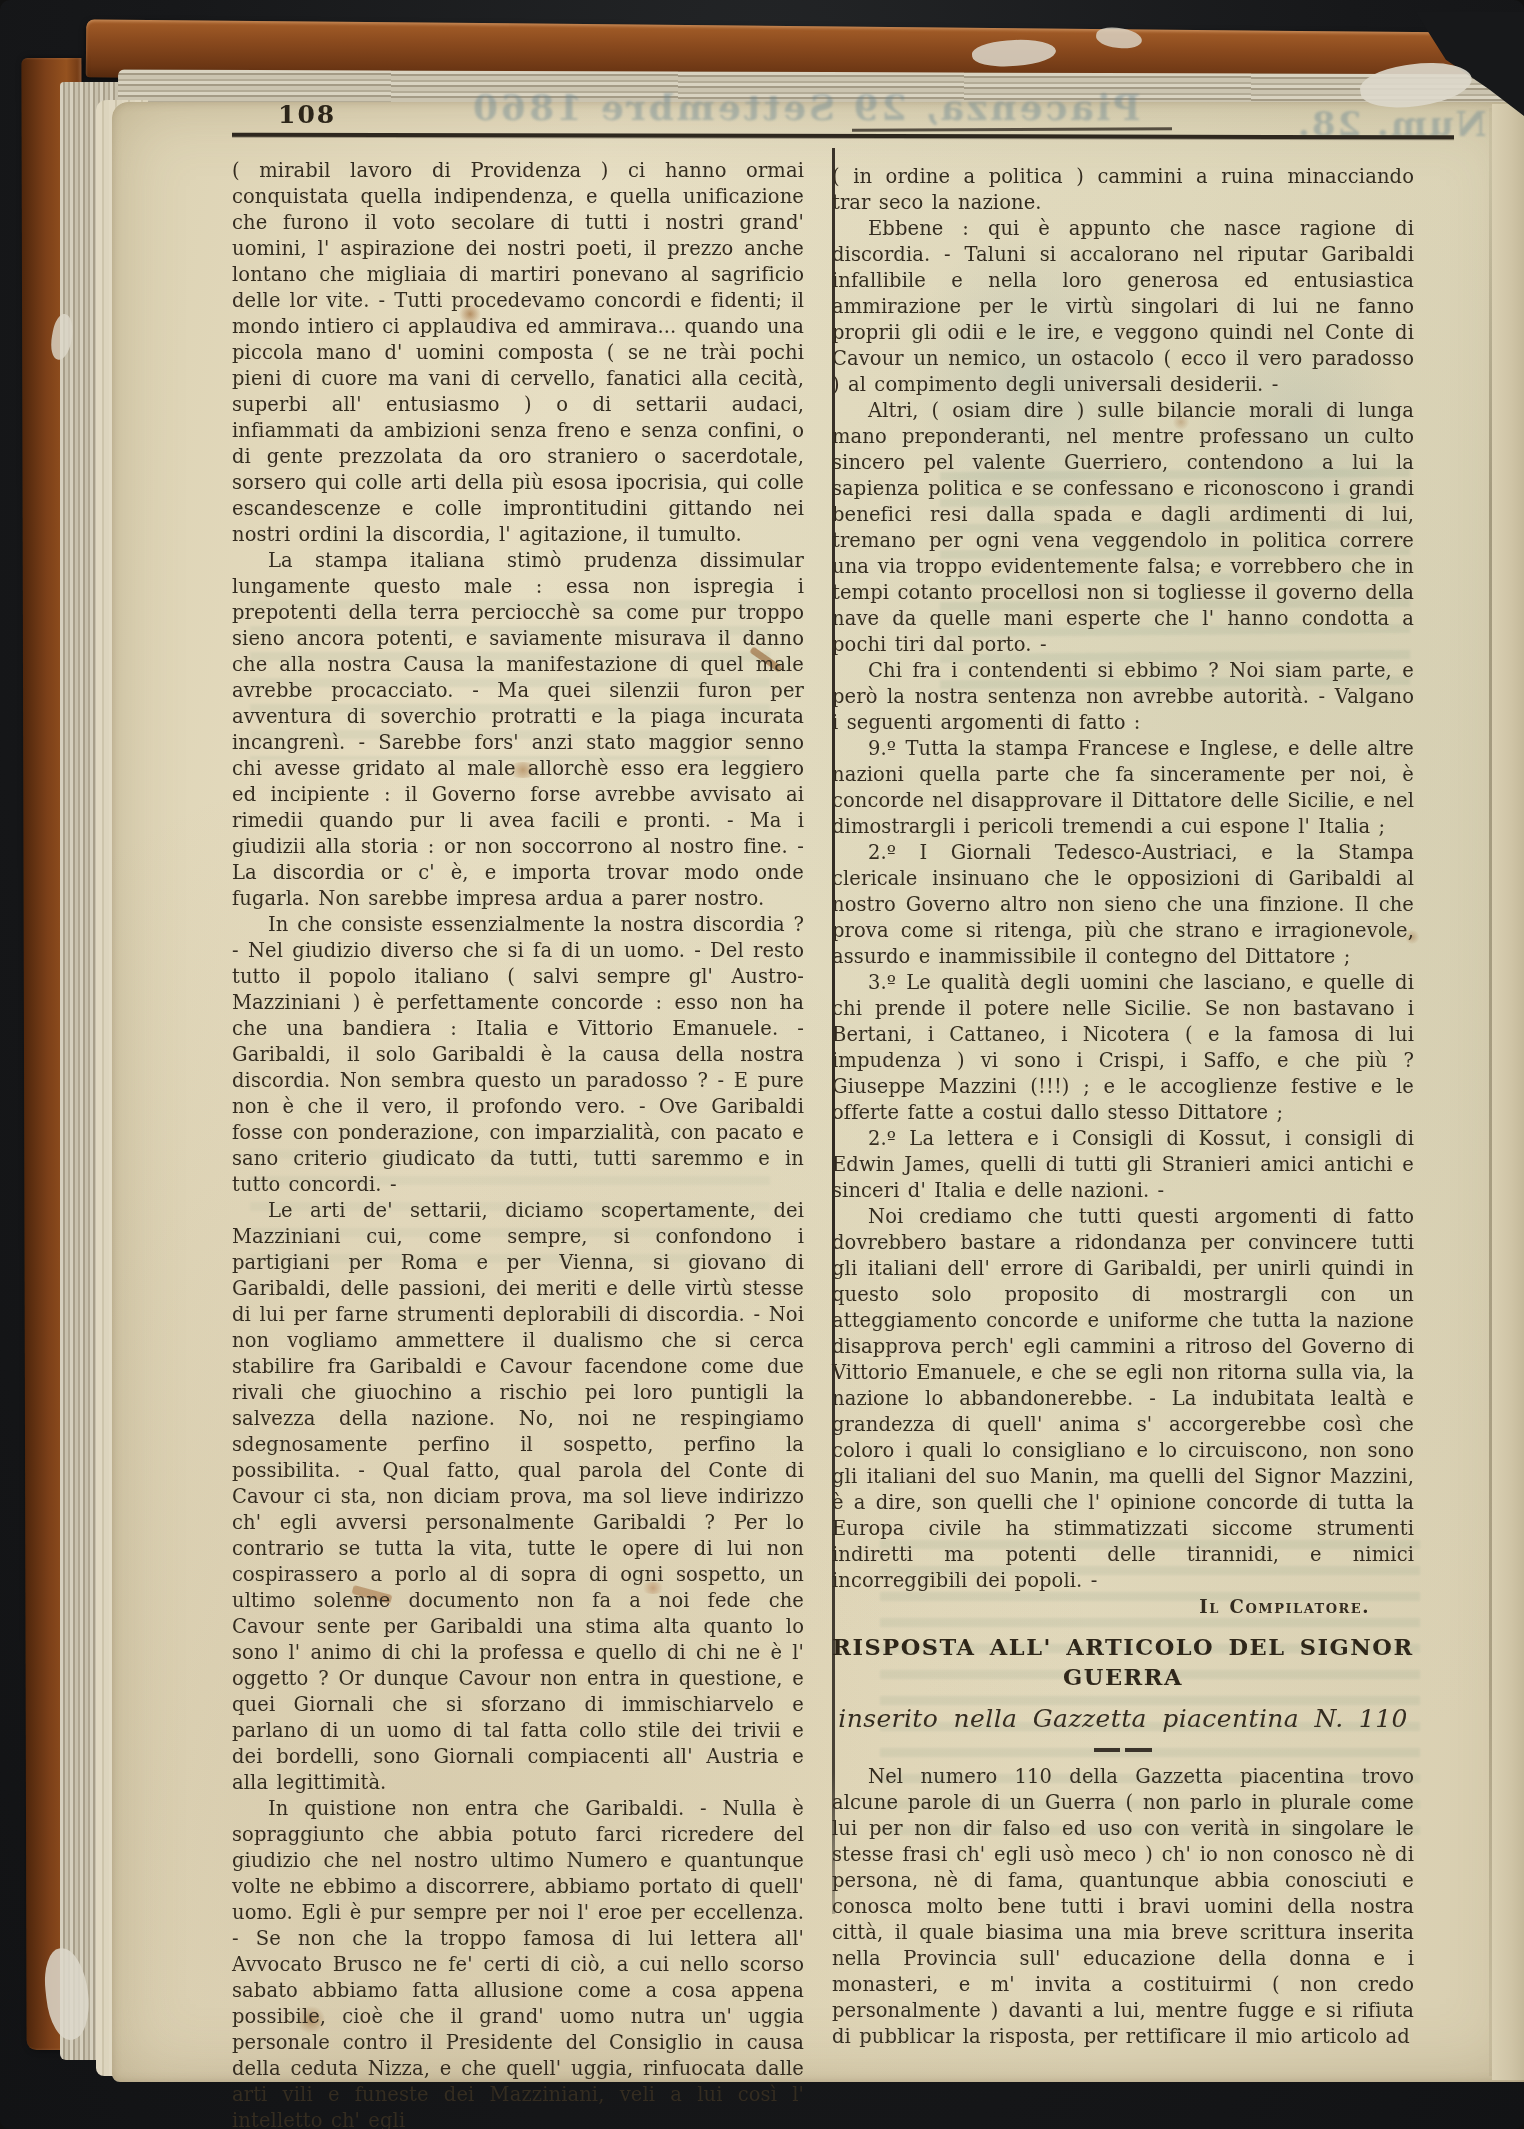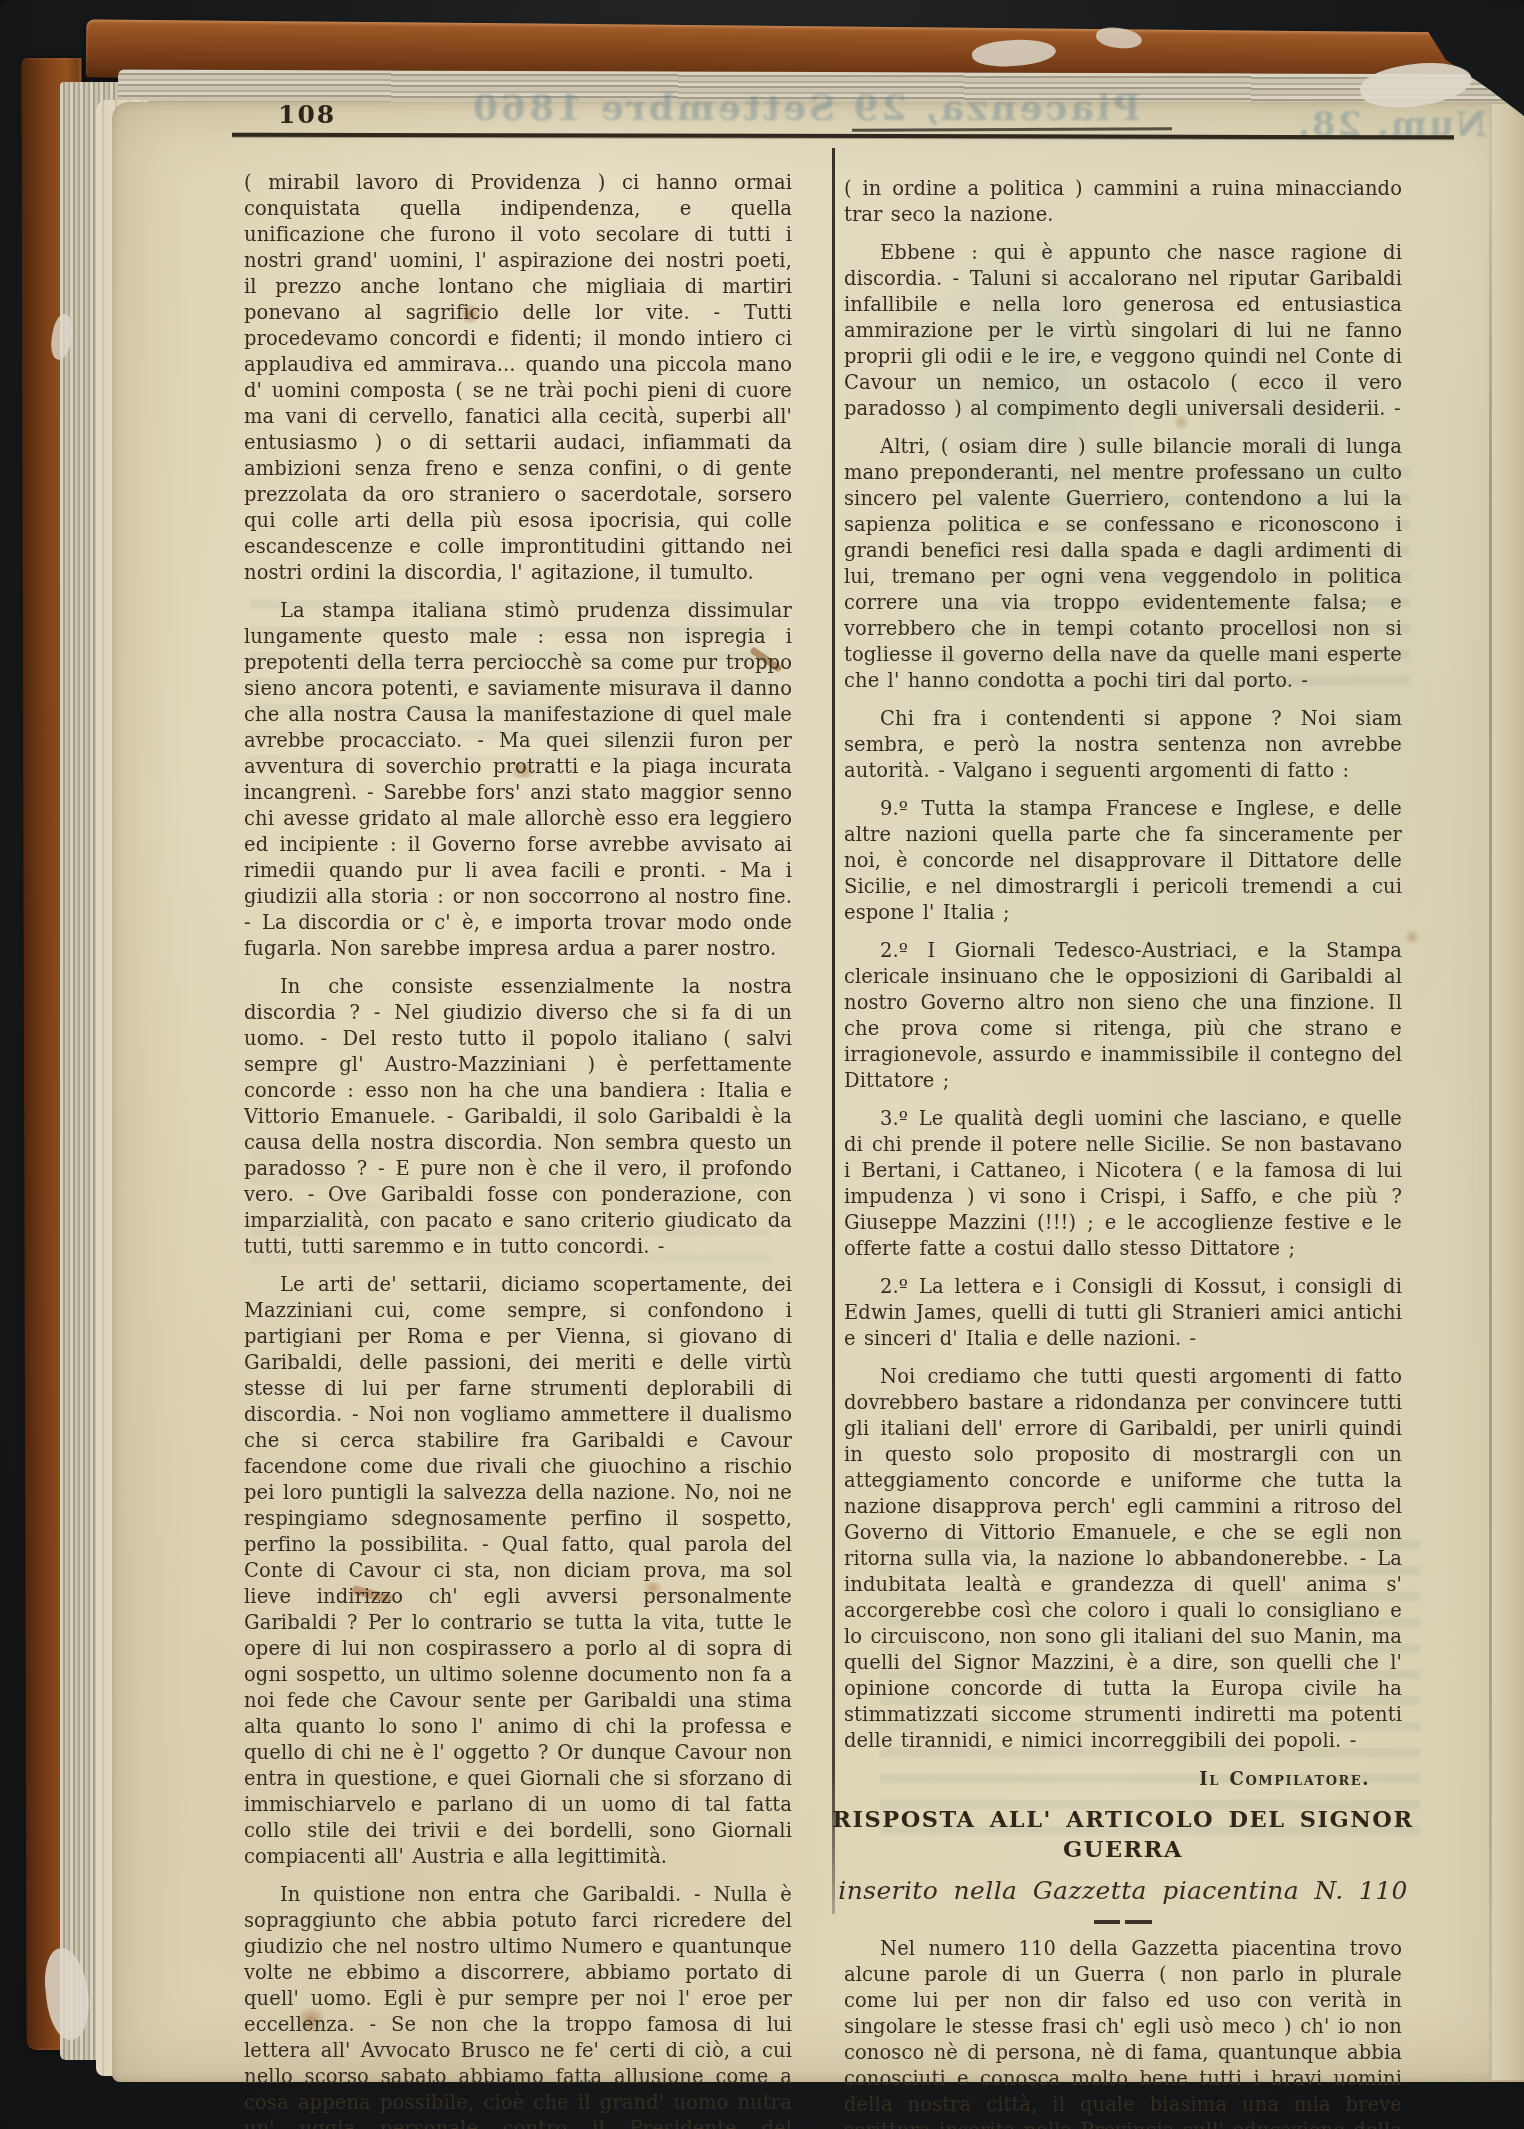--- a/index.html
+++ b/index.html
@@ -44,21 +44,21 @@
     color:#2c2519;letter-spacing:2px;}
   .header-rule{position:absolute;left:232px;top:134px;width:1222px;height:4px;
     background:#2e281f;transform:rotate(0.12deg);
     box-shadow:0 1px 0 rgba(46,40,31,.35);}
   .header-rule-2{position:absolute;left:852px;top:128px;width:320px;height:3px;
     background:rgba(40,34,26,.75);transform:rotate(-0.3deg);}
   .column-divider{position:absolute;left:832px;top:148px;width:2.5px;height:1766px;
     background:linear-gradient(180deg,#3a332a 0%,#2f2921 60%,rgba(47,41,33,.85) 92%,rgba(47,41,33,.3) 100%);}
   .col{position:absolute;text-align:justify;font-size:19.5px;line-height:26px;
     color:#342c20;word-spacing:2px;letter-spacing:.1px;}
-  .col p{margin:12px;}
+  .col p{margin:0;}
   .col p.ind{text-indent:36px;}
   .signature{text-align:right;padding-right:44px;font-variant:small-caps;
     letter-spacing:1.5px;font-weight:bold;font-size:18px;}
   .article-title{margin-top:12px;text-align:center;font-weight:bold;font-size:22.5px;
     letter-spacing:1.5px;word-spacing:5px;line-height:30px;color:#2e2619;}
   .article-subtitle{margin-top:14px;text-align:center;font-style:italic;font-size:25px;
     word-spacing:7px;letter-spacing:.4px;}
   .section-divider{width:58px;height:3.5px;margin:16px auto 12px auto;
     background:linear-gradient(90deg,#3a332a 0 26px,transparent 26px 31px,#3a332a 31px 58px);}
   
@@ -122,21 +122,21 @@
     <p class="ind">La stampa italiana stimò prudenza dissimular lungamente questo male : essa non ispregia i prepotenti della terra perciocchè sa come pur troppo sieno ancora potenti, e saviamente misurava il danno che alla nostra Causa la manifestazione di quel male avrebbe procacciato. - Ma quei silenzii furon per avventura di soverchio protratti e la piaga incurata incangrenì. - Sarebbe fors' anzi stato maggior senno chi avesse gridato al male allorchè esso era leggiero ed incipiente : il Governo forse avrebbe avvisato ai rimedii quando pur li avea facili e pronti. - Ma i giudizii alla storia : or non soccorrono al nostro fine. - La discordia or c' è, e importa trovar modo onde fugarla. Non sarebbe impresa ardua a parer nostro.</p>
     <p class="ind">In che consiste essenzialmente la nostra discordia ? - Nel giudizio diverso che si fa di un uomo. - Del resto tutto il popolo italiano ( salvi sempre gl' Austro-Mazziniani ) è perfettamente concorde : esso non ha che una bandiera : Italia e Vittorio Emanuele. - Garibaldi, il solo Garibaldi è la causa della nostra discordia. Non sembra questo un paradosso ? - E pure non è che il vero, il profondo vero. - Ove Garibaldi fosse con ponderazione, con imparzialità, con pacato e sano criterio giudicato da tutti, tutti saremmo e in tutto concordi. -</p>
     <p class="ind">Le arti de' settarii, diciamo scopertamente, dei Mazziniani cui, come sempre, si confondono i partigiani per Roma e per Vienna, si giovano di Garibaldi, delle passioni, dei meriti e delle virtù stesse di lui per farne strumenti deplorabili di discordia. - Noi non vogliamo ammettere il dualismo che si cerca stabilire fra Garibaldi e Cavour facendone come due rivali che giuochino a rischio pei loro puntigli la salvezza della nazione. No, noi ne respingiamo sdegnosamente perfino il sospetto, perfino la possibilita. - Qual fatto, qual parola del Conte di Cavour ci sta, non diciam prova, ma sol lieve indirizzo ch' egli avversi personalmente Garibaldi ? Per lo contrario se tutta la vita, tutte le opere di lui non cospirassero a porlo al di sopra di ogni sospetto, un ultimo solenne documento non fa a noi fede che Cavour sente per Garibaldi una stima alta quanto lo sono l' animo di chi la professa e quello di chi ne è l' oggetto ? Or dunque Cavour non entra in questione, e quei Giornali che si sforzano di immischiarvelo e parlano di un uomo di tal fatta collo stile dei trivii e dei bordelli, sono Giornali compiacenti all' Austria e alla legittimità.</p>
     <p class="ind">In quistione non entra che Garibaldi. - Nulla è sopraggiunto che abbia potuto farci ricredere del giudizio che nel nostro ultimo Numero e quantunque volte ne ebbimo a discorrere, abbiamo portato di quell' uomo. Egli è pur sempre per noi l' eroe per eccellenza. - Se non che la troppo famosa di lui lettera all' Avvocato Brusco ne fe' certi di ciò, a cui nello scorso sabato abbiamo fatta allusione come a cosa appena possibile, cioè che il grand' uomo nutra un' uggia personale contro il Presidente del Consiglio in causa della ceduta Nizza, e che quell' uggia, rinfuocata dalle arti vili e funeste dei Mazziniani, veli a lui così l' intelletto ch' egli</p>
   </div>
 
   <div class="col" style="left:832px;top:164px;width:582px;">
     <p>( in ordine a politica ) cammini a ruina minacciando trar seco la nazione.</p>
     <p class="ind">Ebbene : qui è appunto che nasce ragione di discordia. - Taluni si accalorano nel riputar Garibaldi infallibile e nella loro generosa ed entusiastica ammirazione per le virtù singolari di lui ne fanno proprii gli odii e le ire, e veggono quindi nel Conte di Cavour un nemico, un ostacolo ( ecco il vero paradosso ) al compimento degli universali desiderii. -</p>
     <p class="ind">Altri, ( osiam dire ) sulle bilancie morali di lunga mano preponderanti, nel mentre professano un culto sincero pel valente Guerriero, contendono a lui la sapienza politica e se confessano e riconoscono i grandi benefici resi dalla spada e dagli ardimenti di lui, tremano per ogni vena veggendolo in politica correre una via troppo evidentemente falsa; e vorrebbero che in tempi cotanto procellosi non si togliesse il governo della nave da quelle mani esperte che l' hanno condotta a pochi tiri dal porto. -</p>
-    <p class="ind">Chi fra i contendenti si appone ? Noi siam sembra, e però la nostra sentenza non avrebbe autorità. - Valgano i seguenti argomenti di fatto :</p>
+    <p class="ind">Chi fra i contendenti si ebbimo ? Noi siam parte, e però la nostra sentenza non avrebbe autorità. - Valgano i seguenti argomenti di fatto :</p>
     <p class="ind">9.º Tutta la stampa Francese e Inglese, e delle altre nazioni quella parte che fa sinceramente per noi, è concorde nel disapprovare il Dittatore delle Sicilie, e nel dimostrargli i pericoli tremendi a cui espone l' Italia ;</p>
     <p class="ind">2.º I Giornali Tedesco-Austriaci, e la Stampa clericale insinuano che le opposizioni di Garibaldi al nostro Governo altro non sieno che una finzione. Il che prova come si ritenga, più che strano e irragionevole, assurdo e inammissibile il contegno del Dittatore ;</p>
     <p class="ind">3.º Le qualità degli uomini che lasciano, e quelle di chi prende il potere nelle Sicilie. Se non bastavano i Bertani, i Cattaneo, i Nicotera ( e la famosa di lui impudenza ) vi sono i Crispi, i Saffo, e che più ? Giuseppe Mazzini (!!!) ; e le accoglienze festive e le offerte fatte a costui dallo stesso Dittatore ;</p>
     <p class="ind">2.º La lettera e i Consigli di Kossut, i consigli di Edwin James, quelli di tutti gli Stranieri amici antichi e sinceri d' Italia e delle nazioni. -</p>
     <p class="ind">Noi crediamo che tutti questi argomenti di fatto dovrebbero bastare a ridondanza per convincere tutti gli italiani dell' errore di Garibaldi, per unirli quindi in questo solo proposito di mostrargli con un atteggiamento concorde e uniforme che tutta la nazione disapprova perch' egli cammini a ritroso del Governo di Vittorio Emanuele, e che se egli non ritorna sulla via, la nazione lo abbandonerebbe. - La indubitata lealtà e grandezza di quell' anima s' accorgerebbe così che coloro i quali lo consigliano e lo circuiscono, non sono gli italiani del suo Manin, ma quelli del Signor Mazzini, è a dire, son quelli che l' opinione concorde di tutta la Europa civile ha stimmatizzati siccome strumenti indiretti ma potenti delle tirannidi, e nimici incorreggibili dei popoli. -</p>
     <div class="signature">Il Compilatore.</div>
     <div class="article-title">RISPOSTA ALL' ARTICOLO DEL SIGNOR GUERRA</div>
     <div class="article-subtitle">inserito nella Gazzetta piacentina N. 110</div>
     <div class="section-divider"></div>
     <p class="ind">Nel numero 110 della Gazzetta piacentina trovo alcune parole di un Guerra ( non parlo in plurale come lui per non dir falso ed uso con verità in singolare le stesse frasi ch' egli usò meco ) ch' io non conosco nè di persona, nè di fama, quantunque abbia conosciuti e conosca molto bene tutti i bravi uomini della nostra città, il quale biasima una mia breve scrittura inserita nella Provincia sull' educazione della donna e i monasteri, e m' invita a costituirmi ( non credo personalmente ) davanti a lui, mentre fugge e si rifiuta di pubblicar la risposta, per rettificare il mio articolo ad</p>

